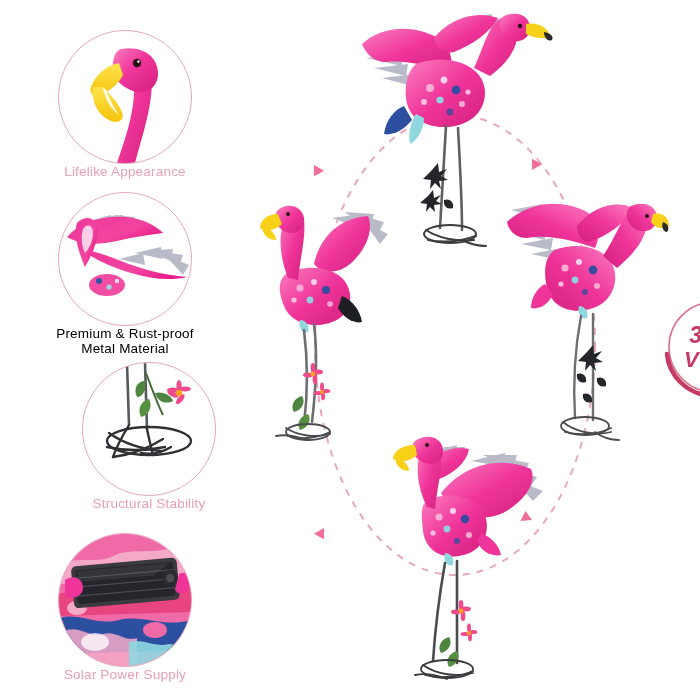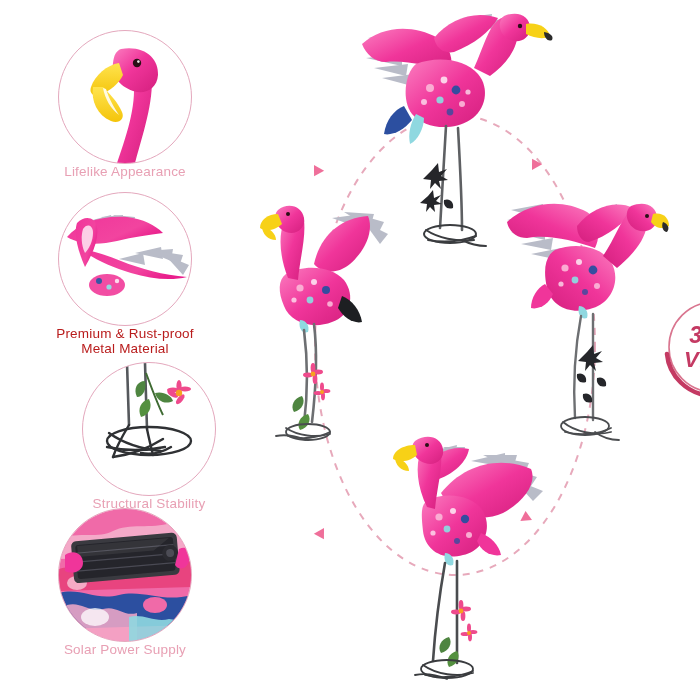--- a/index.html
+++ b/index.html
@@ -36,21 +36,21 @@
     overflow: hidden;
     background: #ffffff;
   }
   .feature-label {
     font-size: 13.5px;
     line-height: 15px;
     letter-spacing: 0.2px;
     color: #e8a0b4;
     white-space: pre-line;
   }
-  .feature-label.strong { color: #b91c1c; }
+  .feature-label.strong { color: #000000; }
 
   
   #composition {
     position: absolute;
     left: 250px;
     top: 0;
     width: 450px;
     height: 700px;
   }
   .flamingo {
@@ -201,21 +201,21 @@
           <path d="M30 94 C46 92 64 86 80 76"></path>
           <path d="M46 62 C40 72 34 82 30 94"></path>
           <path d="M64 66 C66 76 68 84 70 92"></path>
           <path d="M58 90 C68 92 78 90 88 84"></path>
         </g>
       </svg>
     </div>
     <div class="feature-label">Structural Stability</div>
   </div>
 
-  <div class="feature" style="top:508px;">
+  <div class="feature" style="top:533px;">
     <div class="feature-circle">
       <svg width="132" height="132" viewBox="0 0 132 132">
         <rect x="0" y="0" width="132" height="132" fill="#f06aa8"></rect>
 
         <g>
           <path d="M0 30 C20 22 40 30 54 22 C70 14 92 20 112 14 L132 18 L132 46 L0 50 Z" fill="#f4a9c8"></path>
           <path d="M0 60 C18 54 34 64 50 58 C70 50 96 60 132 52 L132 78 L0 82 Z" fill="#e8447f"></path>
           <path d="M0 84 C22 78 36 92 60 86 C84 80 104 94 132 86 L132 116 L0 120 Z" fill="#2c4fa0"></path>
           <path d="M8 96 C22 92 30 104 44 100 C58 96 64 108 78 104 L78 132 L8 132 Z" fill="#f4a9c8" opacity="0.85"></path>
           <path d="M70 108 C84 104 96 114 110 110 L124 112 L124 132 L70 132 Z" fill="#8fd8e0" opacity="0.9"></path>

